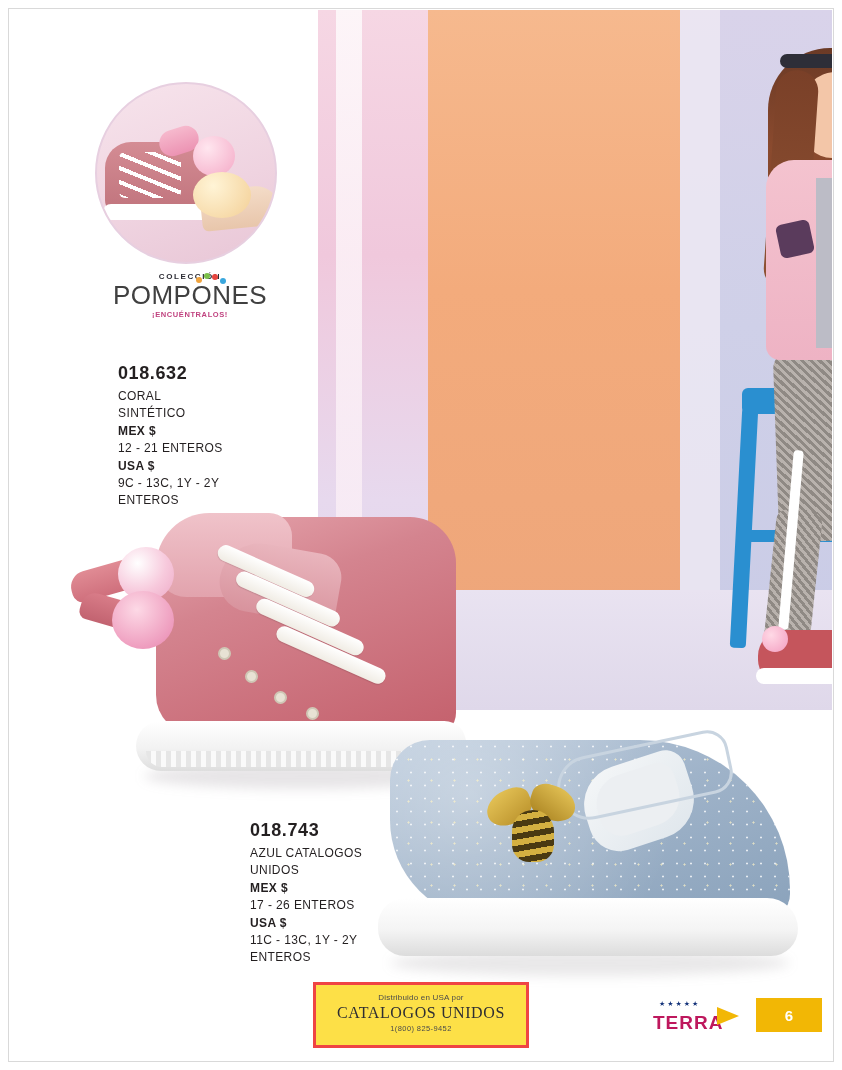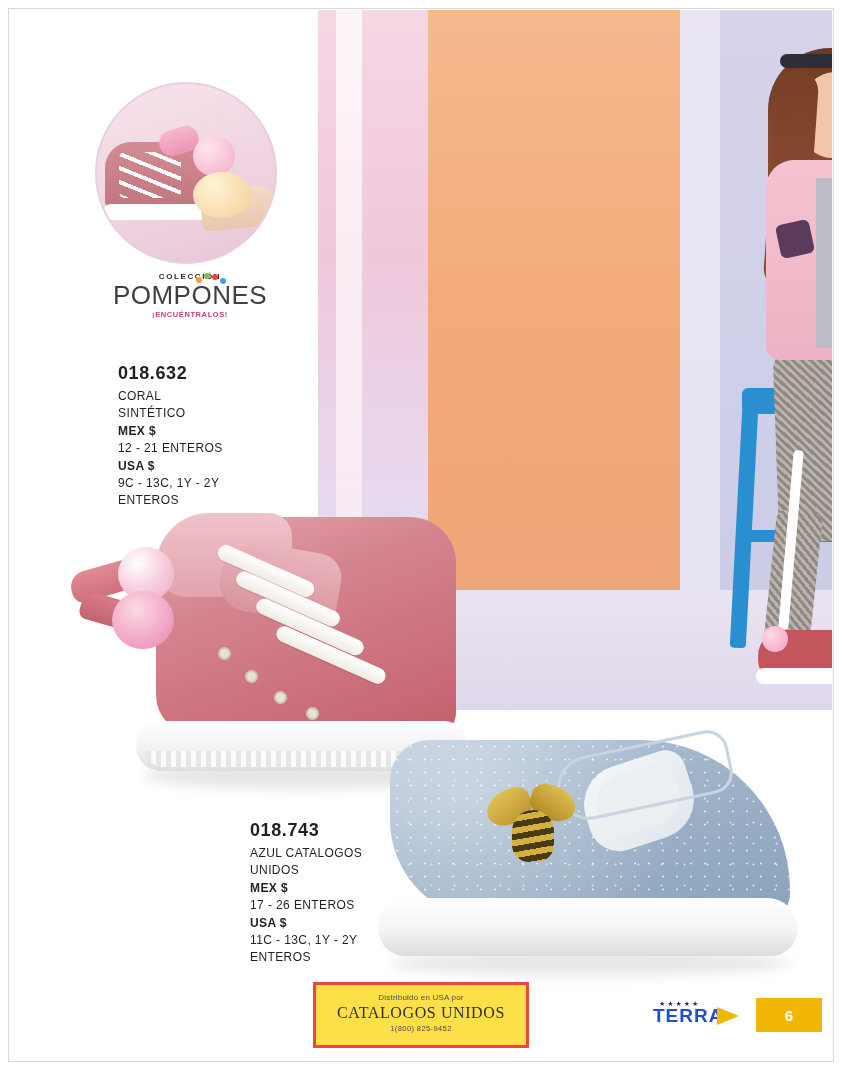--- a/index.html
+++ b/index.html
@@ -445,22 +445,22 @@
   .terra-logo {
     position:absolute;
     left: 645px; top: 1000px;
     width: 98px; height: 30px;
   }
   .terra-stars {
     position:absolute; left: 14px; top: 0px;
     font-size: 7px; color: #14337a; letter-spacing: 2px;
   }
   .terra-word {
-    position:absolute; left: 8px; top: 5px;
-    font-size: 19px; font-weight: 800; color: #1d4ed8;
+    position:absolute; left: 8px; top: 12px;
+    font-size: 19px; font-weight: 800; color: #be185d;
     letter-spacing: 1px;
     font-family: "Liberation Sans", sans-serif;
   }
   .terra-swoosh {
     position:absolute; left: 72px; top: 7px;
     width: 0; height: 0;
     border-top: 9px solid transparent;
     border-bottom: 9px solid transparent;
     border-left: 22px solid #f2b705;
   }

